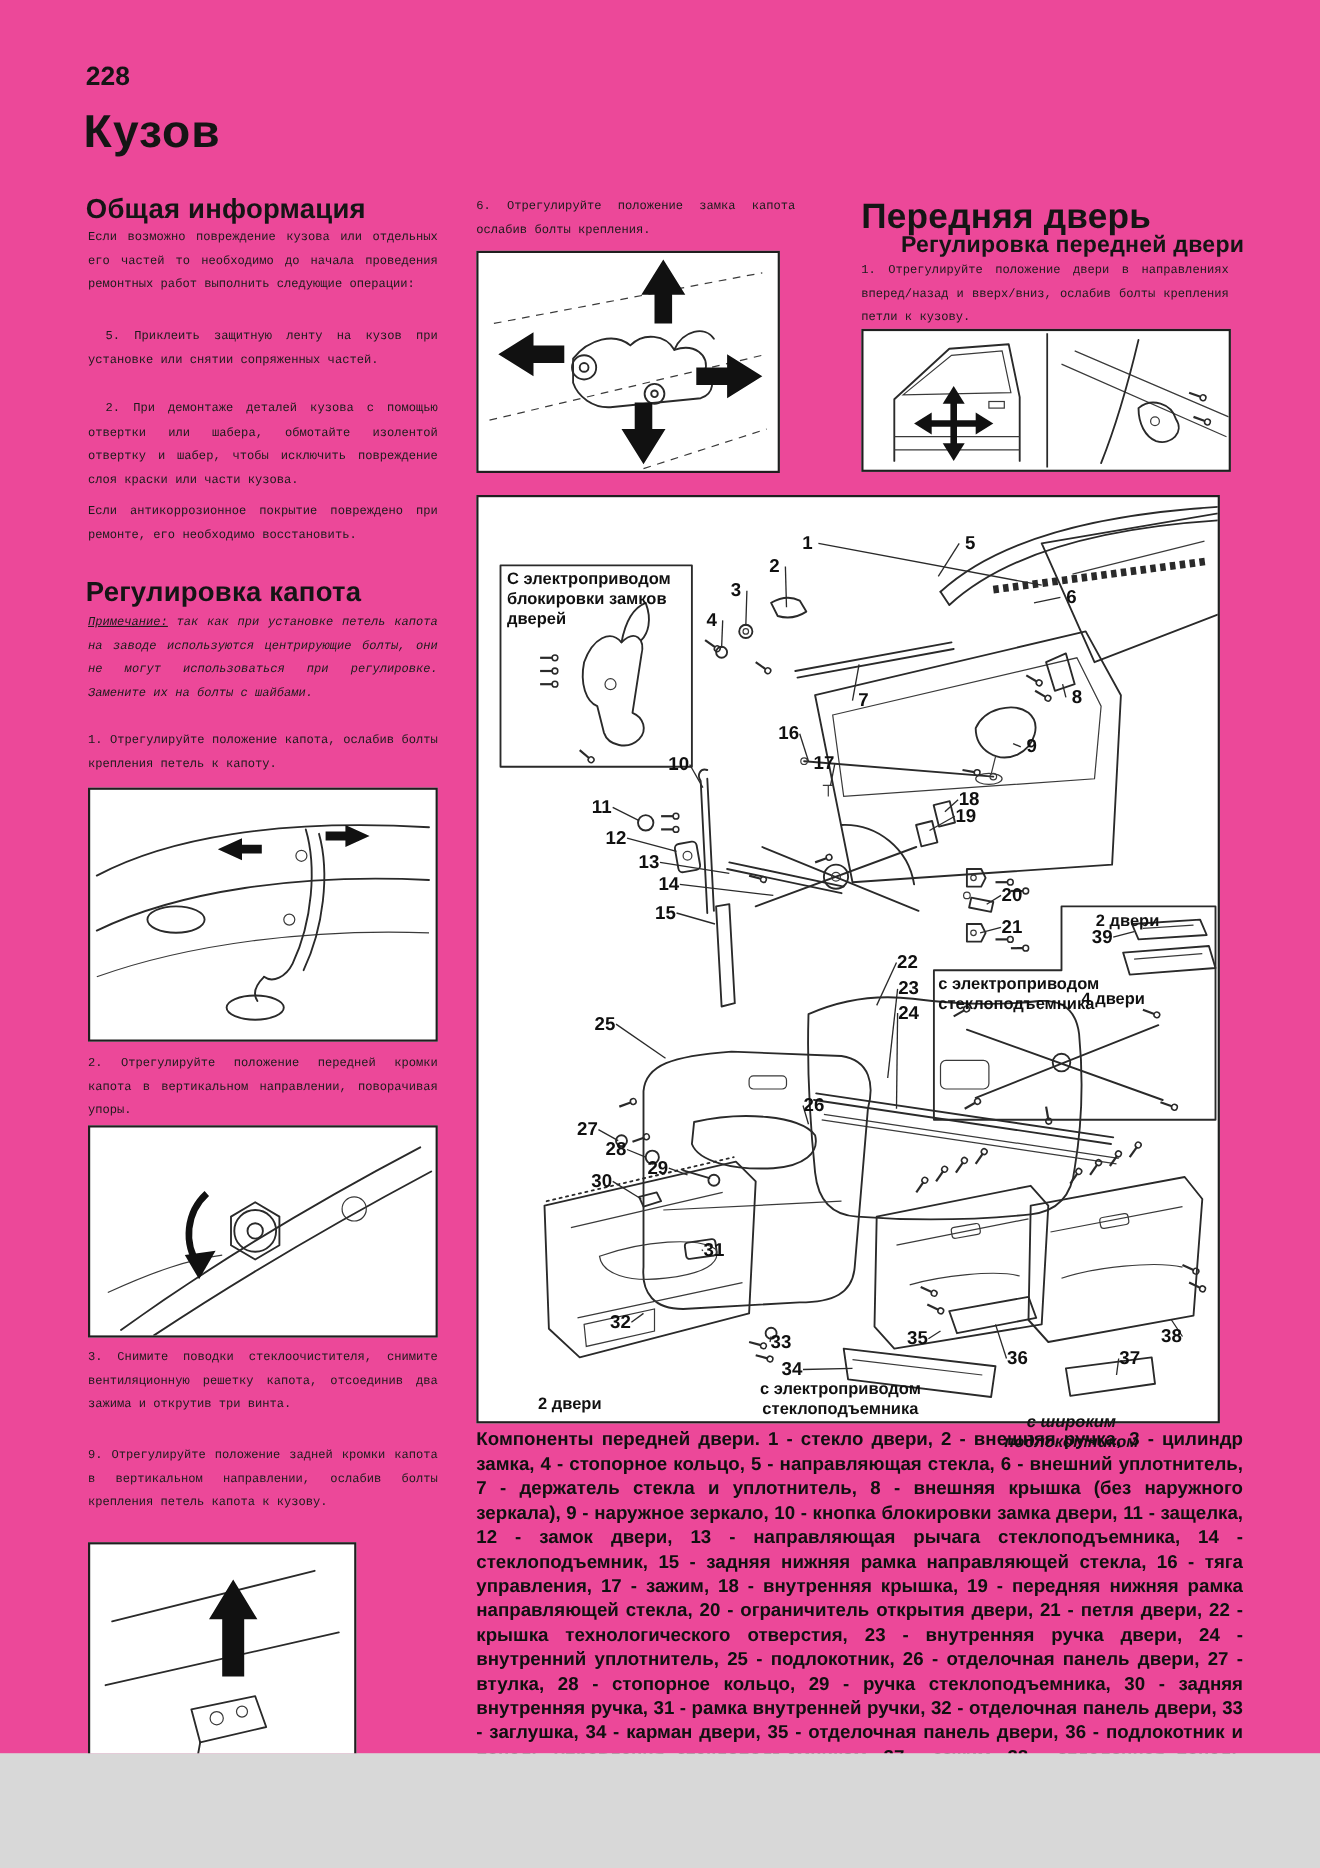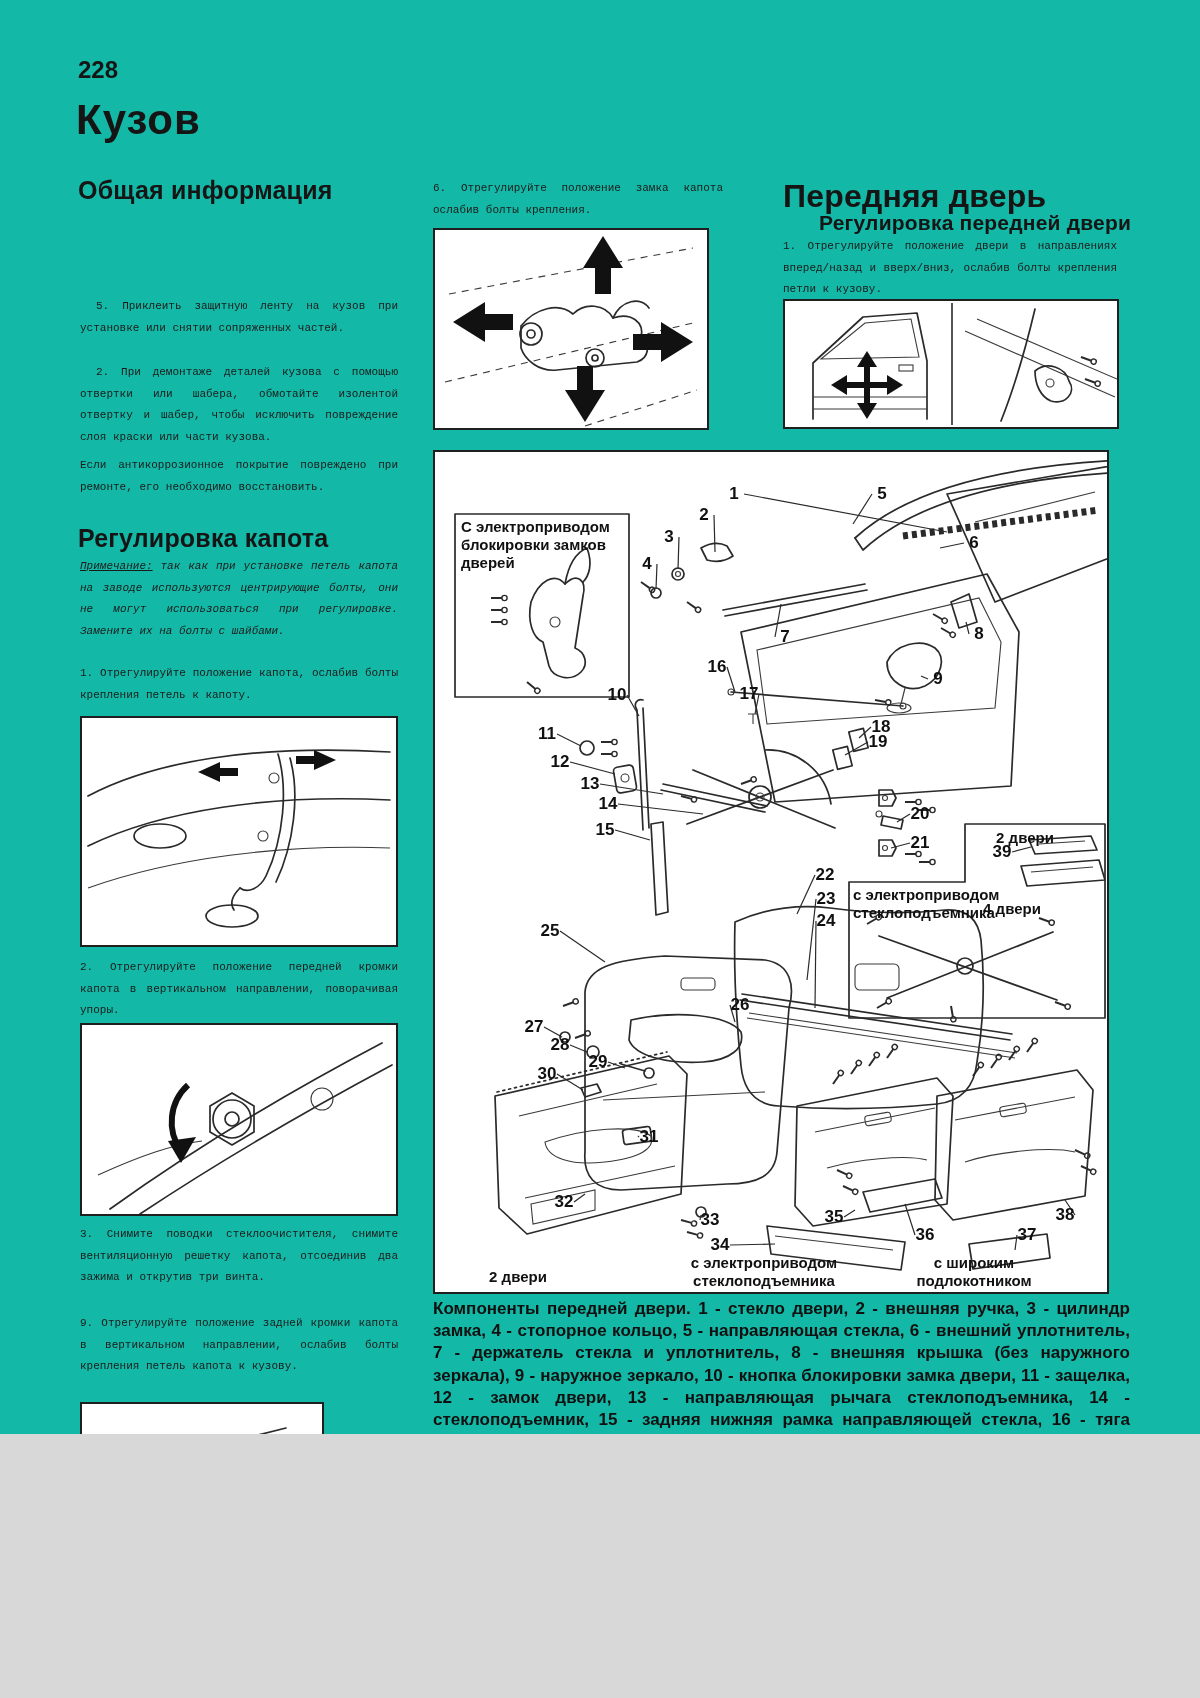--- a/index.html
+++ b/index.html
@@ -1,18 +1,18 @@
 <!DOCTYPE html>
 <html lang="ru"><head>
 <meta charset="utf-8">
 <style>
   html,body{margin:0;padding:0;background:#d8d8d8;}
   .page{
-    position:relative;width:1200px;height:1434px;margin:0 auto;
-    background:#14b8a6;color:#151515;overflow:hidden;
+    position:relative;width:1200px;height:1594px;margin:0 auto;
+    background:#ec4899;color:#151515;overflow:hidden;
     font-family:"Liberation Sans","DejaVu Sans",sans-serif;
   }
   .abs{position:absolute;}
   .pageno{left:78px;top:56px;font-size:24px;font-weight:bold;}
   .doc-title{left:76px;top:96px;font-size:42px;font-weight:bold;letter-spacing:1px;}
   .h2{font-size:25px;font-weight:bold;letter-spacing:.2px;}
   .body-txt{font-size:11px;line-height:21.6px;text-align:justify;color:#1b1b1b;font-family:Liberation Mono, monospace;}
   .indent{text-indent:16px;}
   .note{font-style:italic;}
   .note .nlabel{text-decoration:underline;font-style:italic;}
@@ -35,20 +35,21 @@
 </style>
 </head>
 <body>
 
 <div class="page">
 
   <div class="abs pageno">228</div>
   <div class="abs doc-title">Кузов</div>
 
   <div class="abs h2" style="left:78px;top:176px;">Общая информация</div>
+  <div class="abs body-txt" style="left:80px;top:206px;width:318px;">Если возможно повреждение кузова или отдельных его частей то необходимо до начала проведения ремонтных работ выполнить следующие операции:</div>
   <div class="abs body-txt indent" style="left:80px;top:296px;width:318px;">5. Приклеить защитную ленту на кузов при установке или снятии сопряженных частей.</div>
   <div class="abs body-txt indent" style="left:80px;top:362px;width:318px;">2. При демонтаже деталей кузова с помощью отвертки или шабера, обмотайте изолентой отвертку и шабер, чтобы исключить повреждение слоя краски или части кузова.</div>
   <div class="abs body-txt" style="left:80px;top:455px;width:318px;">Если антикоррозионное покрытие повреждено при ремонте, его необходимо восстановить.</div>
 
   <div class="abs h2" style="left:78px;top:524px;">Регулировка капота</div>
   <div class="abs body-txt note" style="left:80px;top:556px;width:318px;"><span class="nlabel">Примечание:</span><span> так как при установке петель капота на заводе используются центрирующие болты, они не могут использоваться при регулировке. Замените их на болты с шайбами.</span></div>
   <div class="abs body-txt" style="left:80px;top:663px;width:318px;">1. Отрегулируйте положение капота, ослабив болты крепления петель к капоту.</div>
 
   <div class="abs figbox" style="left:80px;top:716px;width:314px;height:227px;">
     <svg viewBox="0 0 314 227">
@@ -503,21 +504,21 @@
     <div class="abs ins-txt" style="left:418px;top:434px;width:160px;">
       <div>с электроприводом</div>
       <div>стеклоподъемника</div>
     </div>
 
     <div class="abs ins-txt ins-center" style="left:33px;top:816px;width:100px;">2 двери</div>
     <div class="abs ins-txt ins-center" style="left:234px;top:802px;width:190px;">
       <div>с электроприводом</div>
       <div>стеклоподъемника</div>
     </div>
-    <div class="abs ins-txt ins-center" style="left:449px;top:802px;width:180px;">
+    <div class="abs ins-txt ins-center" style="left:449px;top:832px;width:180px;font-style:italic;">
       <div>с широким</div>
       <div>подлокотником</div>
     </div>
   </div>
 
   <div class="abs cap-par" style="left:433px;top:1298px;width:697px;">Компоненты передней двери. 1 - стекло двери, 2 - внешняя ручка, 3 - цилиндр замка, 4 - стопорное кольцо, 5 - направляющая стекла, 6 - внешний уплотнитель, 7 - держатель стекла и уплотнитель, 8 - внешняя крышка (без наружного зеркала), 9 - наружное зеркало, 10 - кнопка блокировки замка двери, 11 - защелка, 12 - замок двери, 13 - направляющая рычага стеклоподъемника, 14 - стеклоподъемник, 15 - задняя нижняя рамка направляющей стекла, 16 - тяга управления, 17 - зажим, 18 - внутренняя крышка, 19 - передняя нижняя рамка направляющей стекла, 20 - ограничитель открытия двери, 21 - петля двери, 22 - крышка технологического отверстия, 23 - внутренняя ручка двери, 24 - внутренний уплотнитель, 25 - подлокотник, 26 - отделочная панель двери, 27 - втулка, 28 - стопорное кольцо, 29 - ручка стеклоподъемника, 30 - задняя внутренняя ручка, 31 - рамка внутренней ручки, 32 - отделочная панель двери, 33 - заглушка, 34 - карман двери, 35 - отделочная панель двери, 36 - подлокотник и панель управления стеклоподъемником, 37 - зажим, 38 - отделочная панель двери, 39 - панель управления стеклоподъемниками.</div>
 
 </div>
 
 </body></html>

